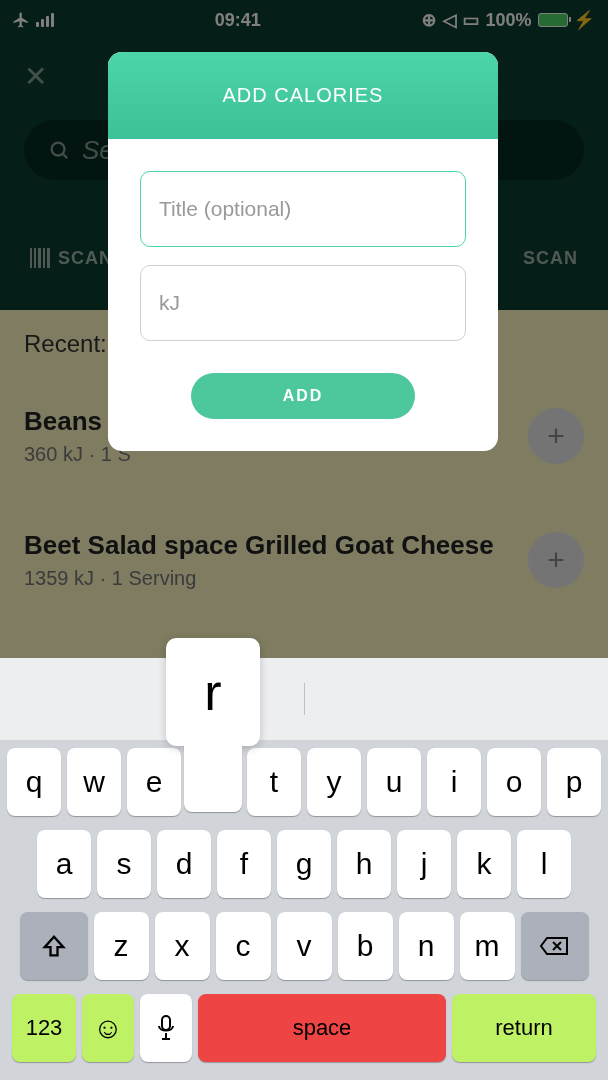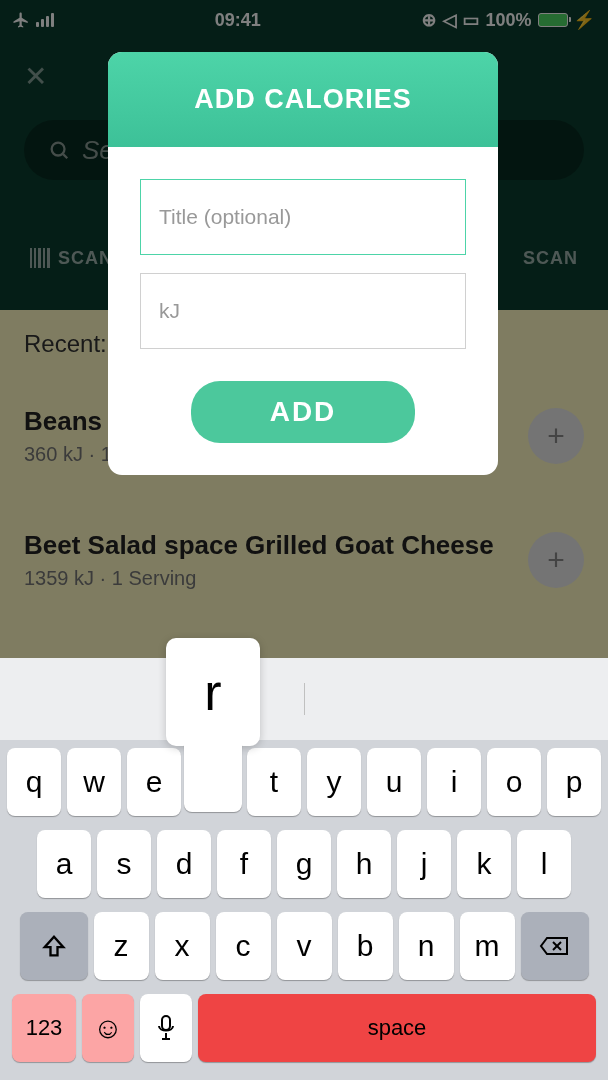--- a/index.html
+++ b/index.html
@@ -240,57 +240,57 @@
     }
     
     .modal-header {
       background: linear-gradient(to bottom, #4dd4a8, #3dc198);
       padding: 32px 20px;
       text-align: center;
     }
     
     .modal-title {
       color: white;
-      font-size: 27px;
-      font-weight: 700;
+      font-size: 20px;
+      font-weight: 400;
       letter-spacing: 1px;
     }
     
     .modal-body {
       padding: 32px;
     }
     
     .modal-input {
       width: 100%;
       height: 76px;
       border: 1.5px solid #d0d0d0;
-      border-radius: 0;
+      border-radius: 10px;
       padding: 0 18px;
       font-size: 21px;
       color: #999;
       margin-bottom: 18px;
       outline: none;
     }
     
     .modal-input::placeholder {
       color: #999;
     }
     
     .modal-input.active {
       border-color: #4dd4a8;
     }
     
     .add-button {
       width: 224px;
-      height: 62px;
+      height: 46px;
       background: #4cc89c;
       border: none;
       border-radius: 29px;
       color: white;
-      font-size: 28px;
+      font-size: 16px;
       font-weight: 600;
       letter-spacing: 2px;
       margin: 14px auto 0;
       display: block;
       cursor: pointer;
     }
     
     
     .keyboard {
       position: absolute;
@@ -357,21 +357,21 @@
     }
     
     .bottom-row {
       display: flex;
       gap: 6px;
       padding: 0 6px;
     }
     
     .bottom-key {
       height: 68px;
-      background: #fca5a5;
+      background: #bef264;
       border-radius: 8px;
       display: flex;
       align-items: center;
       justify-content: center;
       box-shadow: 0 1px 1px rgba(0,0,0,0.3);
       font-size: 22px;
       color: #000;
     }
     
     .key-123 {
@@ -587,20 +587,21 @@
       </div>
       <div class="bottom-key key-mic">
         <svg width="20" height="28" viewBox="0 0 20 28" fill="none" stroke="#000" stroke-width="2">
           <rect x="6" y="2" width="8" height="14" rx="4"></rect>
           <path d="M3 12 C3 18 17 18 17 12"></path>
           <line x1="10" y1="19" x2="10" y2="25"></line>
           <line x1="6" y1="25" x2="14" y2="25"></line>
         </svg>
       </div>
       <div class="bottom-key key-space">space</div>
+      <div class="bottom-key key-return">return</div>
     </div>
   </div>
 </div>
 
 <div class="key-popup">
   <div class="popup-top">r</div>
   <div class="popup-stem"></div>
 </div>
 
 </body></html>

